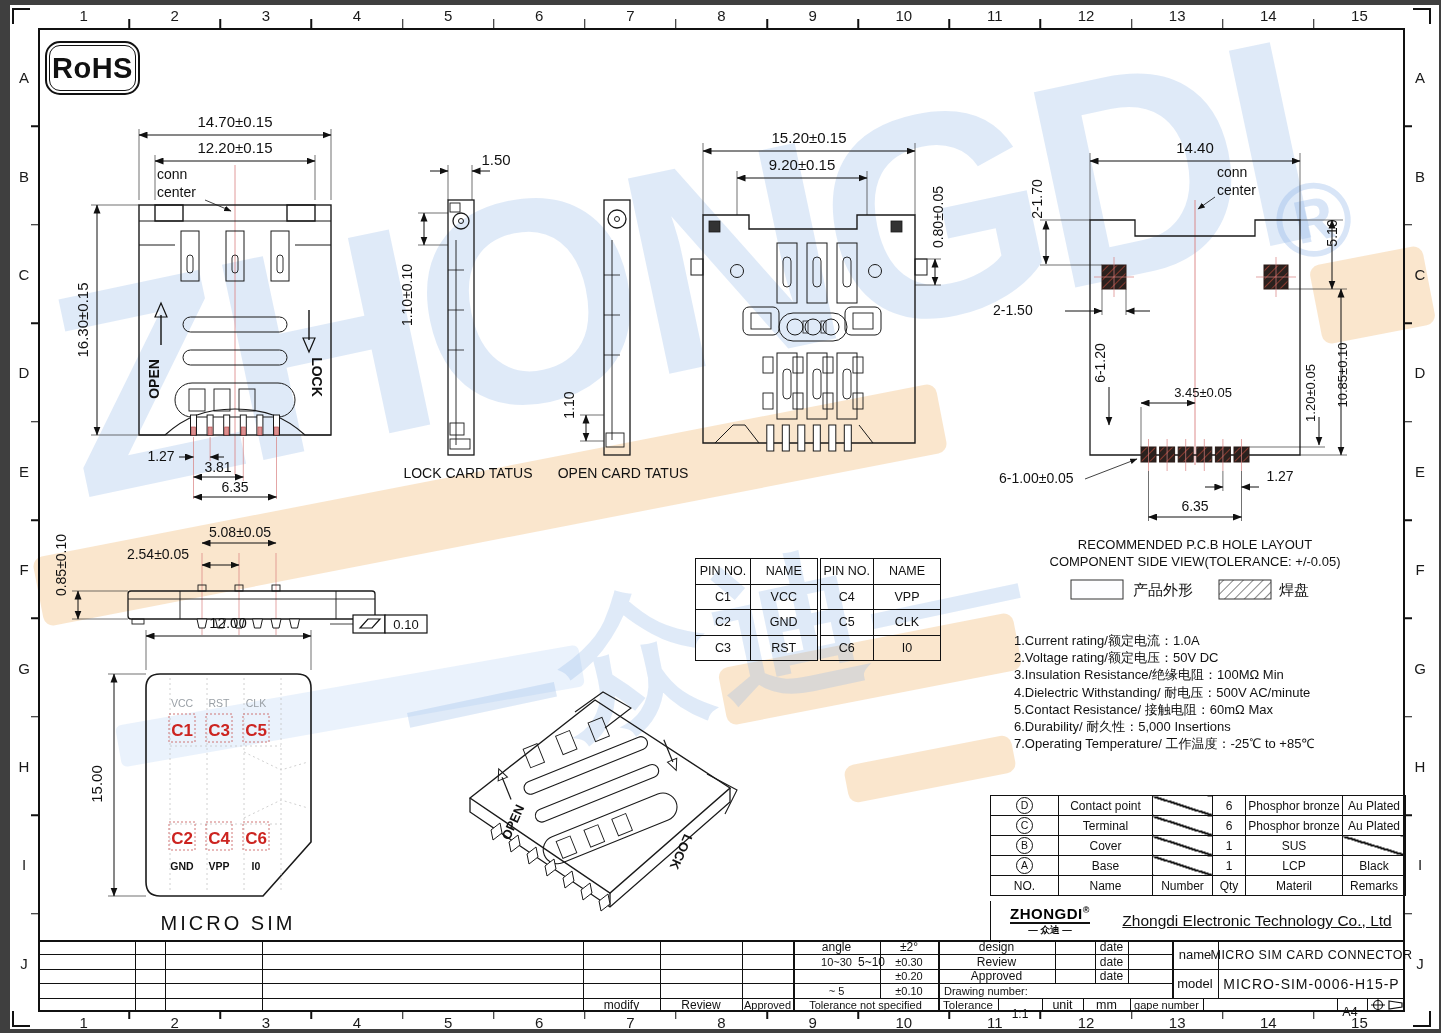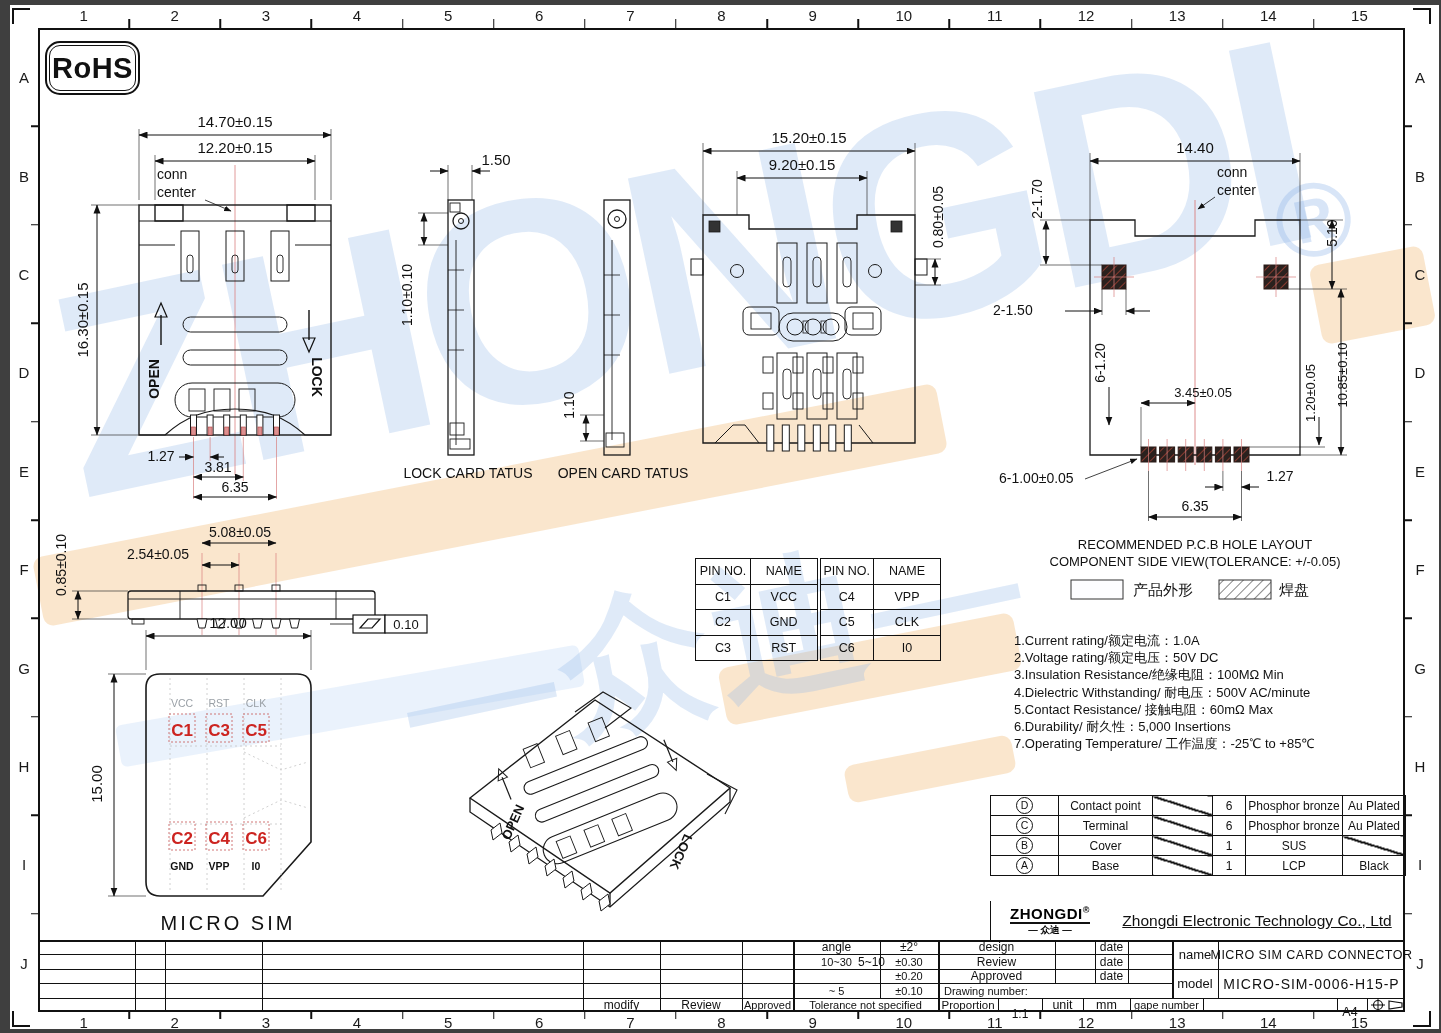--- a/index.html
+++ b/index.html
@@ -698,20 +698,28 @@
     <td class="diag"></td>
   </tr>
   <tr>
     <td><span class="circ">A</span></td>
     <td>Base</td>
     <td class="diag"></td>
     <td>1</td>
     <td>LCP</td>
     <td>Black</td>
   </tr>
+  <tr>
+    <td>NO.</td>
+    <td>Name</td>
+    <td>Number</td>
+    <td>Qty</td>
+    <td>Materil</td>
+    <td>Remarks</td>
+  </tr>
 </tbody>
     </table>
 
 <div id="company" style="left:990px;top:901px;width:415px;height:39px;">
   <div class="logo">
     <span class="zh"><span>ZHONGDI</span><span class="reg">®</span></span>
     <div class="cn">— 众迪 —</div>
   </div>
   <div class="cname">Zhongdi Electronic Technology Co., Ltd</div>
 </div>
@@ -766,21 +774,21 @@
   <div class="tcell" style="left:1057px;top:14px;width:33px;height:15px;">date</div>
   <div class="tcell" style="left:900px;top:29px;width:117px;height:14px;">Approved</div>
   <div class="tcell" style="left:1057px;top:29px;width:33px;height:14px;">date</div>
   <div class="tcell tleft" style="left:900px;top:43px;width:234px;height:15px;font-size:11px;">Drawing number:</div>
 
   <div class="tcell" style="left:1134px;top:0;width:46px;height:29px;font-size:13px;">name</div>
   <div class="tcell" style="left:1180px;top:0;width:187px;height:29px;font-size:12.5px;letter-spacing:0.5px;">MICRO SIM CARD CONNECTOR</div>
   <div class="tcell" style="left:1134px;top:29px;width:46px;height:29px;font-size:13px;">model</div>
   <div class="tcell" style="left:1180px;top:29px;width:187px;height:29px;font-size:14px;letter-spacing:1px;">MICRO-SIM-0006-H15-P</div>
 
-  <div class="tcell" style="left:900px;top:58px;width:60px;height:14px;font-size:11.5px;">Proportion</div>
+  <div class="tcell" style="left:900px;top:58px;width:60px;height:14px;font-size:11.5px;">Tolerance</div>
   <div class="tcell" style="left:960px;top:58px;width:44px;height:32px;">1:1</div>
   <div class="tcell" style="left:1004px;top:58px;width:41px;height:14px;font-size:12.5px;">unit</div>
   <div class="tcell" style="left:1045px;top:58px;width:47px;height:14px;font-size:12.5px;">mm</div>
   <div class="tcell" style="left:1092px;top:58px;width:73px;height:14px;font-size:11px;">gape number</div>
   <div class="tcell" style="left:1295px;top:58px;width:34px;height:28px;font-size:12.5px;">A4</div>
   <svg style="position:absolute;left:1331px;top:58px;" width="36" height="14" viewBox="0 0 36 14">
     <circle cx="9" cy="7" r="4.5" fill="none" stroke="#111" stroke-width="1.2"></circle>
     <line x1="2" y1="7" x2="16" y2="7" stroke="#111" stroke-width="1"></line>
     <line x1="9" y1="0.5" x2="9" y2="13.5" stroke="#111" stroke-width="1"></line>
     <path d="M20,3 L33,5 V9 L20,11 Z" fill="none" stroke="#111" stroke-width="1.2"></path>

